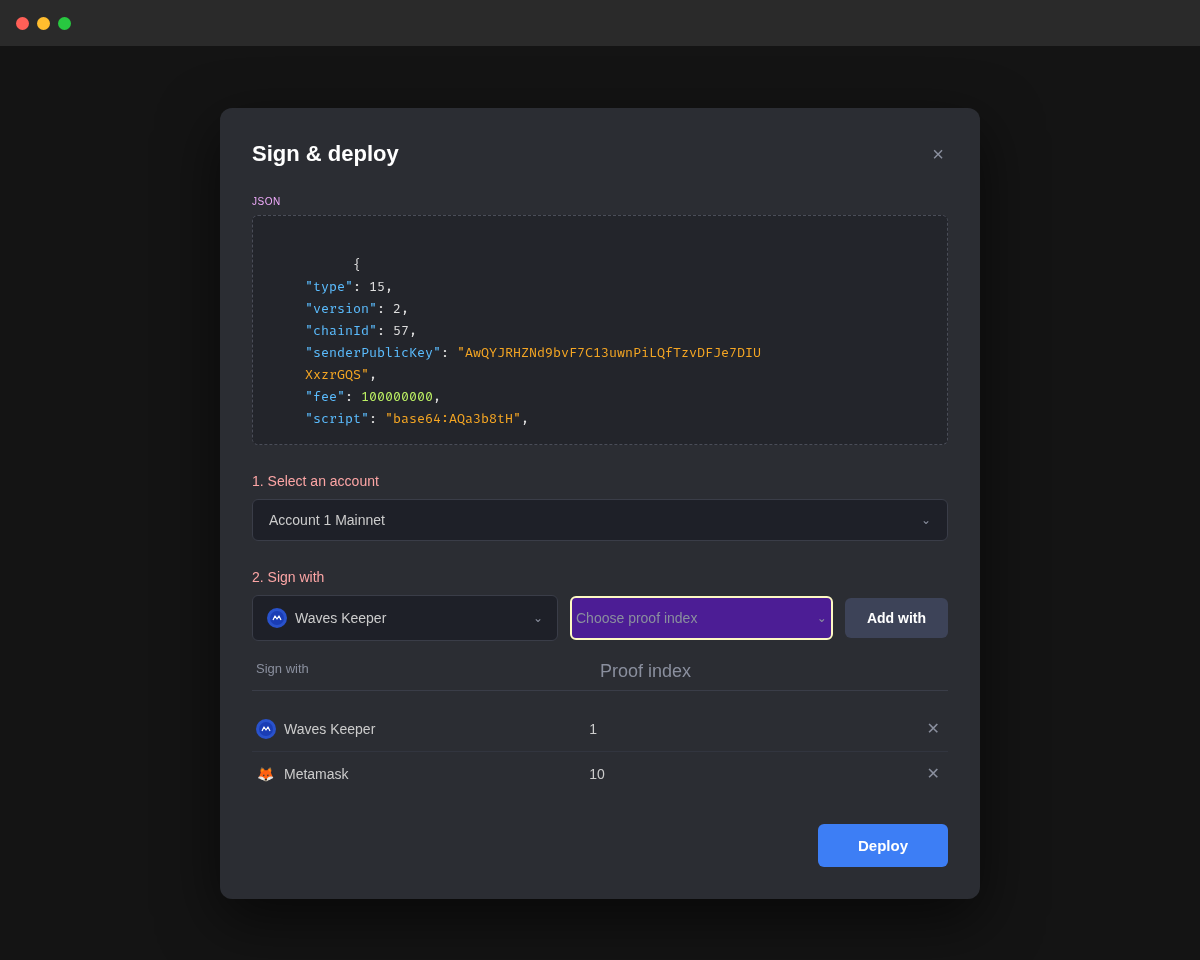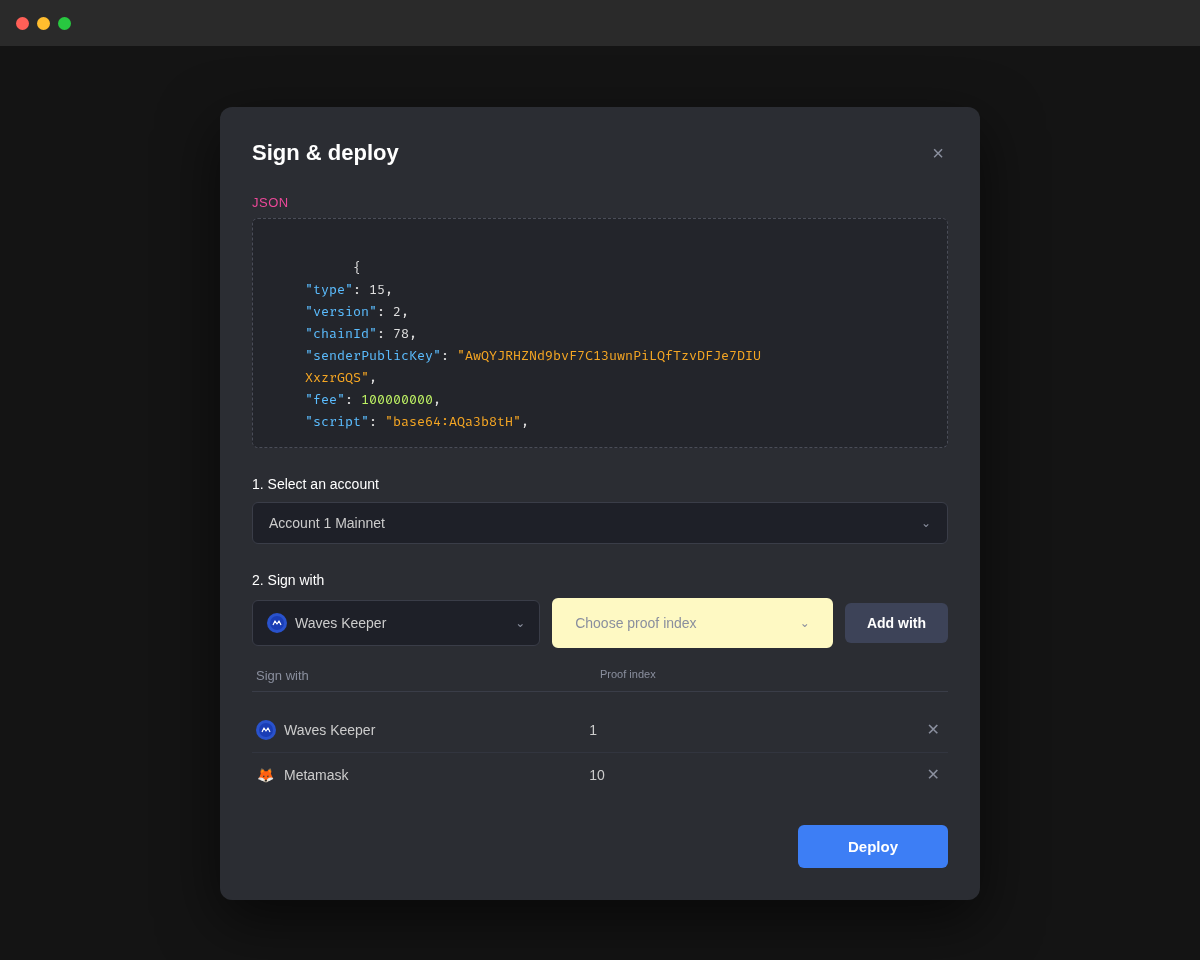--- a/index.html
+++ b/index.html
@@ -72,22 +72,22 @@
       border: none;
       color: #8a8f9e;
       cursor: pointer;
       font-size: 20px;
       padding: 4px;
       line-height: 1;
     }
 
     
     .section-label {
-      color: #ec4899;
-      font-size: 13px;
+      color: #f0abfc;
+      font-size: 10px;
       font-weight: 500;
       margin-bottom: 8px;
       letter-spacing: 0.5px;
     }
 
     .json-container {
       border: 1.5px dashed #4a4d58;
       border-radius: 6px;
       background: #23252b;
       padding: 16px 20px;
@@ -105,21 +105,21 @@
     }
 
     .j-brace { color: #e0e0e0; }
     .j-key { color: #5bbdff; }
     .j-num { color: #e0e0e0; }
     .j-str { color: #f5a623; }
     .j-greennum { color: #bef264; }
 
     
     .step-label {
-      color: #ffffff;
+      color: #fca5a5;
       font-size: 14px;
       font-weight: 500;
       margin-bottom: 10px;
     }
 
     
     .account-select-wrap {
       margin-bottom: 28px;
     }
 
@@ -159,26 +159,26 @@
       padding: 12px 14px;
       display: flex;
       align-items: center;
       justify-content: space-between;
       cursor: pointer;
       flex: 1.1;
       gap: 8px;
     }
 
     .proof-select {
-      background: #fef9c3;
-      border: 5px solid #fef9c3;
+      background: #4c1d95;
+      border: 2px solid #fef9c3;
       border-radius: 6px;
       color: #8a8f9e;
       font-size: 14px;
-      padding: 12px 18px;
+      padding: 12px 4px;
       display: flex;
       align-items: center;
       justify-content: space-between;
       cursor: pointer;
       flex: 1;
     }
 
     .wk-icon {
       width: 20px;
       height: 20px;
@@ -205,21 +205,21 @@
     }
 
     .sign-table-header {
       display: flex;
       padding: 0 4px 8px 4px;
       border-bottom: 1px solid #3a3d48;
       margin-bottom: 16px;
     }
 
     .th-sign { color: #8a8f9e; font-size: 13px; flex: 1; }
-    .th-proof { color: #8a8f9e; font-size: 11px; flex: 1; }
+    .th-proof { color: #8a8f9e; font-size: 18px; flex: 1; }
 
     .sign-row {
       display: flex;
       align-items: center;
       padding: 12px 4px;
       border-bottom: 1px solid #32353f;
     }
 
     .sign-row:last-child { border-bottom: none; }
 
@@ -263,21 +263,21 @@
       margin-top: 28px;
     }
 
     .deploy-btn {
       background: #3d7ef5;
       border: none;
       border-radius: 6px;
       color: #ffffff;
       font-size: 15px;
       font-weight: 600;
-      padding: 13px 50px;
+      padding: 13px 40px;
       cursor: pointer;
     }
   </style>
 </head>
 <body>
 
 <div class="title-bar">
   <div class="traffic-light tl-red"></div>
   <div class="traffic-light tl-yellow"></div>
   <div class="traffic-light tl-green"></div>
@@ -292,21 +292,21 @@
       <button class="close-btn">×</button>
     </div>
 
     <div>
       <div class="section-label">JSON</div>
       <div class="json-container">
         <div class="json-code">
           <span class="j-brace">{</span>
 <span class="j-key">    "type"</span><span class="j-brace">: </span><span class="j-num">15</span><span class="j-brace">,</span>
 <span class="j-key">    "version"</span><span class="j-brace">: </span><span class="j-num">2</span><span class="j-brace">,</span>
-<span class="j-key">    "chainId"</span><span class="j-brace">: </span><span class="j-num">78</span><span class="j-brace">,</span>
+<span class="j-key">    "chainId"</span><span class="j-brace">: </span><span class="j-num">57</span><span class="j-brace">,</span>
 <span class="j-key">    "senderPublicKey"</span><span class="j-brace">: </span><span class="j-str">"AwQYJRHZNd9bvF7C13uwnPiLQfTzvDFJe7DIU<br>&nbsp;&nbsp;&nbsp;&nbsp;XxzrGQS"</span><span class="j-brace">,</span>
 <span class="j-key">    "fee"</span><span class="j-brace">: </span><span class="j-greennum">100000000</span><span class="j-brace">,</span>
 <span class="j-key">    "script"</span><span class="j-brace">: </span><span class="j-str">"base64:AQa3b8tH"</span><span class="j-brace">,</span>
         </div>
       </div>
     </div>
 
     <div class="account-select-wrap">
       <div class="step-label">1. Select an account</div>
       <div class="select-box">

